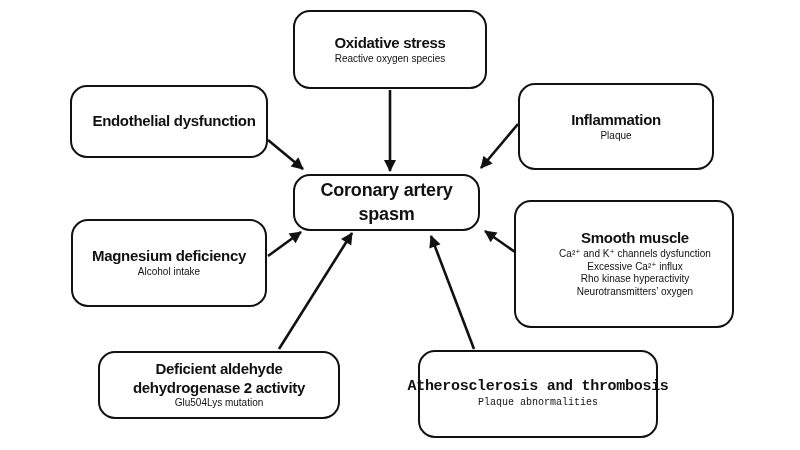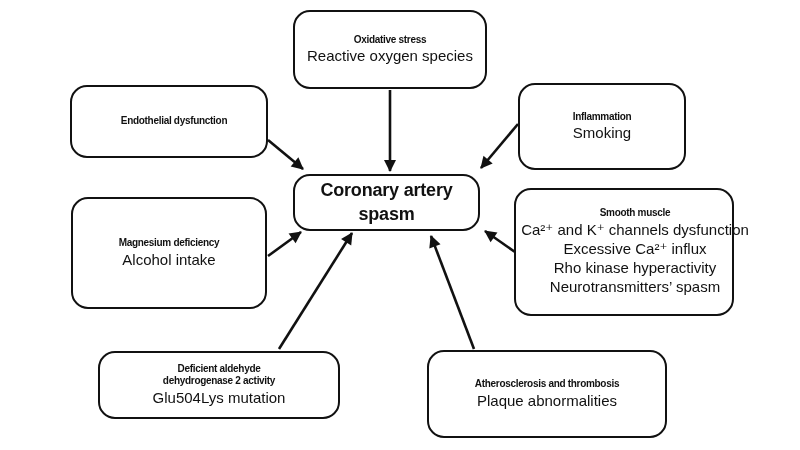--- a/index.html
+++ b/index.html
@@ -12,31 +12,31 @@
     color:var(--ink);
   }
   .edge-layer { position:absolute; left:0; top:0; width:800px; height:450px; }
   .edge { stroke:var(--ink); stroke-width:2.6; }
   .node {
     position:absolute; background:var(--bg);
     border:2.6px solid var(--ink); border-radius:17px;
     display:flex; flex-direction:column; justify-content:center; align-items:center;
     text-align:center; padding:2px;
   }
-  .tline { font-weight:bold; font-size:10px; line-height:1.26; letter-spacing:-0.3px; white-space:nowrap; }
-  .sline { font-size:15px; line-height:1.28; white-space:nowrap; }
+  .tline { font-weight:bold; font-size:15px; line-height:1.26; letter-spacing:-0.3px; white-space:nowrap; }
+  .sline { font-size:10px; line-height:1.28; white-space:nowrap; }
   .n-center .tline { font-size:18px; line-height:1.3; letter-spacing:-0.2px; }
   .n-oxidative    { left:293px; top:10px;  width:194px; height:79px; }
   .n-endothelial  { left:70px;  top:85px;  width:198px; height:73px;padding-left:12px; }
-  .n-inflammation { left:518px; top:83px;  width:168px; height:87px; }
+  .n-inflammation { left:518px; top:83px;  width:196px; height:87px; }
   .n-center       { left:293px; top:174px; width:187px; height:57px; }
-  .n-magnesium    { left:71px;  top:197px; width:196px; height:112px; }
-  .n-smooth       { left:514px; top:188px; width:220px; height:128px;padding-left:24px; }
+  .n-magnesium    { left:71px;  top:219px; width:196px; height:88px; }
+  .n-smooth       { left:514px; top:200px; width:220px; height:128px;padding-left:24px; }
   .n-aldehyde     { left:98px;  top:351px; width:242px; height:68px; }
-  .n-athero       { left:427px; top:350px; width:240px; height:88px; }
+  .n-athero       { left:418px; top:350px; width:240px; height:88px;font-family:Liberation Mono, monospace; }
 </style>
 </head>
 <body>
 
 <div class="canvas">
 
   <svg id="edge-layer" class="edge-layer">
     <defs>
       <marker id="arrow-head" markerUnits="userSpaceOnUse" markerWidth="16" markerHeight="14" refX="12" refY="7" orient="auto">
         <path d="M1,1 L13,7 L1,13 Z" fill="#111111"></path>
@@ -55,39 +55,39 @@
     <div class="tline">Oxidative stress</div>
     <div class="sline">Reactive oxygen species</div>
   </div>
 
   <div class="node n-endothelial">
     <div class="tline">Endothelial dysfunction</div>
   </div>
 
   <div class="node n-inflammation">
     <div class="tline">Inflammation</div>
-    <div class="sline">Smoking</div>
+    <div class="sline">Plaque</div>
   </div>
 
   <div class="node n-center">
     <div class="tline">Coronary artery</div>
     <div class="tline">spasm</div>
   </div>
 
   <div class="node n-magnesium">
     <div class="tline">Magnesium deficiency</div>
     <div class="sline">Alcohol intake</div>
   </div>
 
   <div class="node n-smooth">
     <div class="tline">Smooth muscle</div>
     <div class="sline">Ca²⁺ and K⁺ channels dysfunction</div>
     <div class="sline">Excessive Ca²⁺ influx</div>
     <div class="sline">Rho kinase hyperactivity</div>
-    <div class="sline">Neurotransmitters’ spasm</div>
+    <div class="sline">Neurotransmitters’ oxygen</div>
   </div>
 
   <div class="node n-aldehyde">
     <div class="tline">Deficient aldehyde</div>
     <div class="tline">dehydrogenase 2 activity</div>
     <div class="sline">Glu504Lys mutation</div>
   </div>
 
   <div class="node n-athero">
     <div class="tline">Atherosclerosis and thrombosis</div>

